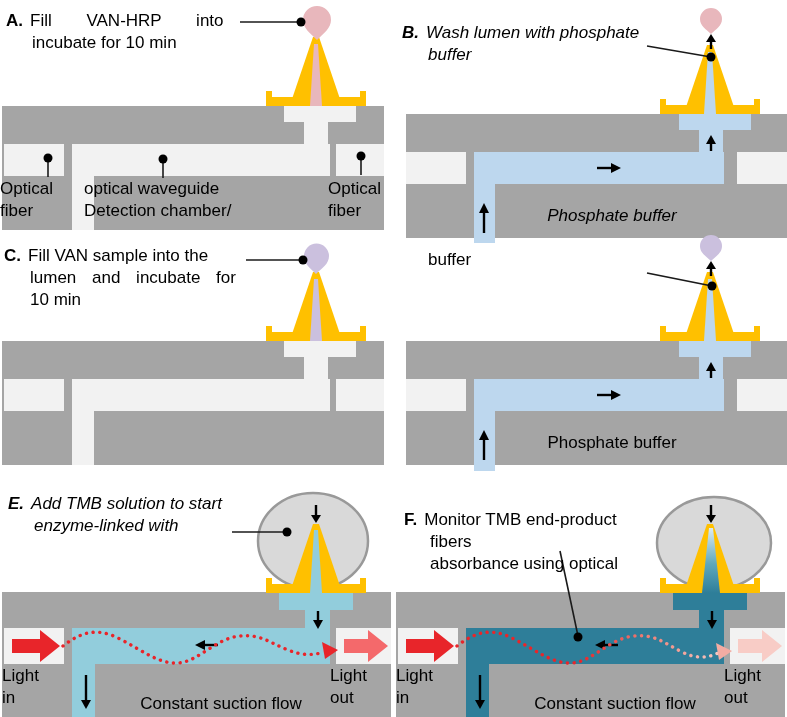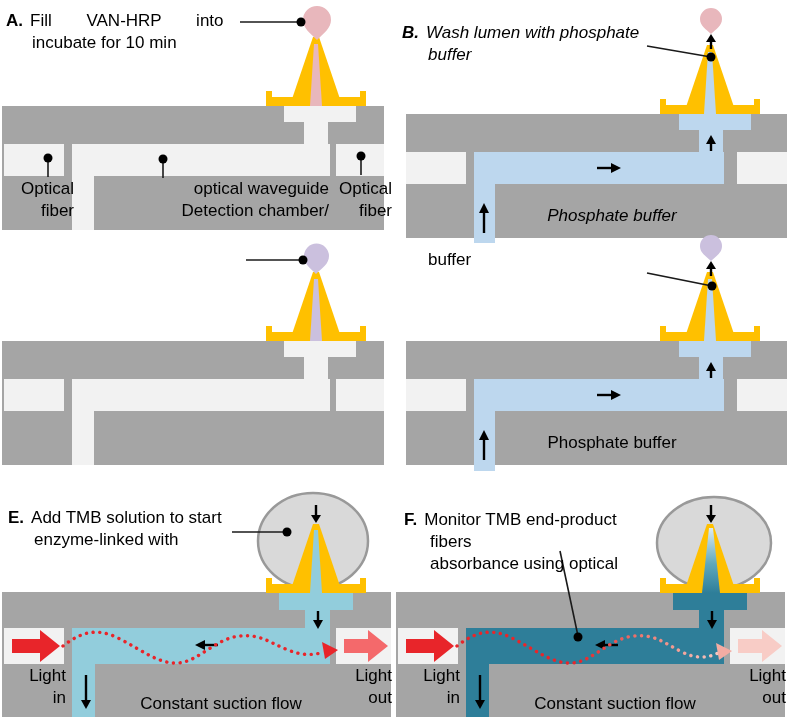--- a/index.html
+++ b/index.html
@@ -11,21 +11,21 @@
   .su{fill:#A5A5A5}.ch{fill:#F2F2F2}.nd{fill:#FFC000}
   .pk{fill:#E8B7BC}.lv{fill:#CBC0DE}.pb{fill:#BDD7EE}
   .cy{fill:#92CDDC}.tl{fill:#2E7E99}.blk{fill:#000}
   .ptr{stroke:#1a1a1a;stroke-width:1.6;fill:none}
   .ar{stroke:#000;stroke-width:2.4;fill:none}
   .caption{position:absolute;font-size:17px;line-height:22px;white-space:nowrap;}
   .cap-letter{font-weight:bold;margin-right:7px;}
   .cap-indent{margin-left:26px;}
   .spread1{word-spacing:30px;}
   .spread2{word-spacing:11px;}
-  .lbl{position:absolute;font-size:17px;line-height:22px;text-align:right;}
+  .lbl{position:absolute;font-size:17px;line-height:22px;text-align:left;}
   .lbl-left{text-align:center;}
 </style>
 </head>
 <body>
 
 <div id="figure">
 
   <div class="panel" style="left:0;top:0;width:394px;height:235px;">
     <svg width="394" height="235" viewBox="0 0 394 235">
       <g>
@@ -152,20 +152,25 @@
         <polygon class="lv" points="310,106 322,106 318,44 314,44"></polygon>
       </g>
       <g>
         <path class="lv" d="M316,39 C310,33 304,29 304,21 A12.5 12.5 0 1 1 329,21 C329,29 322,33 316,39 Z"></path>
       </g>
       <g>
         <line class="ptr" x1="246" y1="25" x2="303" y2="25"></line>
           <circle class="blk" cx="303" cy="25" r="4.5"></circle>
       </g>
     </svg>
+    <div class="caption" style="left:4px;top:10px;">
+      <div><span class="cap-letter">C.</span><span>Fill VAN sample into the</span></div>
+      <div class="cap-indent spread2">lumen and incubate for</div>
+      <div class="cap-indent">10 min</div>
+    </div>
   </div>
 
   <div class="panel" style="left:394px;top:235px;width:393px;height:240px;">
     <svg width="393" height="240" viewBox="0 0 393 240">
       <g>
           <rect class="su" x="12" y="106" width="381" height="124"></rect>
         </g>
       <g>
         <rect class="ch" x="12" y="144" width="60" height="32"></rect>
         <rect class="pb" x="80" y="144" width="250" height="32"></rect>
@@ -258,21 +263,21 @@
       </g>
       <g>
         <path d="M63,171 C82,156 98,153 118,163 C142,175 158,189 178,188 C198,187 216,163 240,161 C261,159 270,168 288,175 C300,180 312,181 324,177" fill="none" stroke="#E8252A" stroke-width="3.4" stroke-linecap="round" stroke-dasharray="0.1 6.6"></path>
         <polygon fill="#E8252A" points="338,175 322,167 325,184"></polygon>
       </g>
       <g>
         <line class="ptr" x1="232" y1="57" x2="287" y2="57"></line>
           <circle class="blk" cx="287" cy="57" r="4.5"></circle>
       </g>
     </svg>
-    <div class="caption" style="left:8px;top:32px;">
+    <div class="caption" style="left:8px;top:18px;font-style:italic;">
       <div><span class="cap-letter">E.</span><span>Add TMB solution to start</span></div>
       <div class="cap-indent">enzyme-linked with</div>
     </div>
     <div class="lbl" style="left:2px;top:190px;width:64px;">
       <div>Light</div>
         <div>in</div>
     </div>
     <div class="lbl" style="left:330px;top:190px;width:62px;">
       <div>Light</div>
         <div>out</div>

